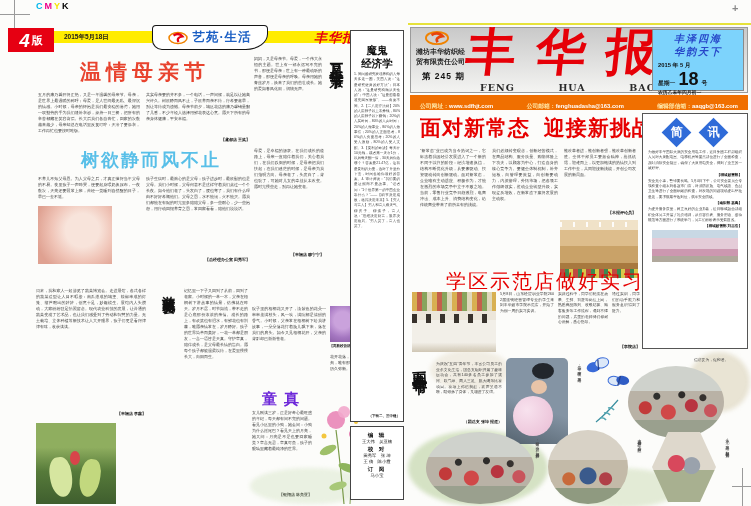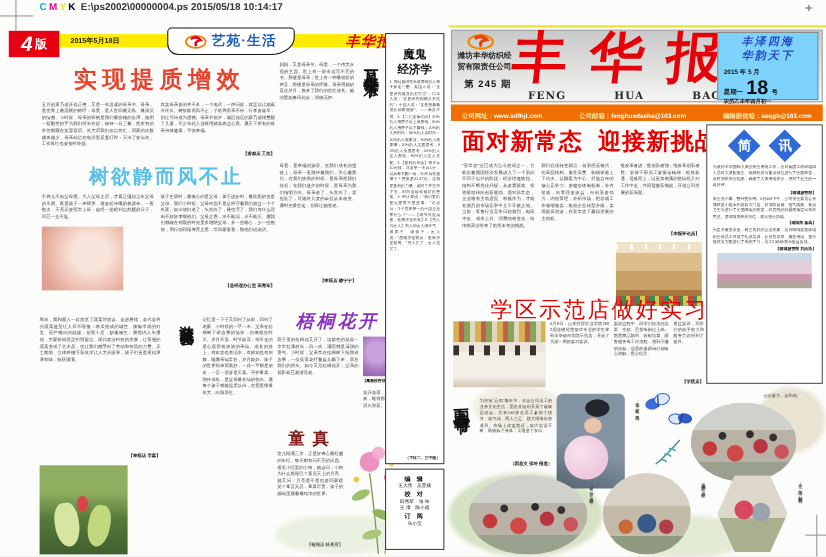--- a/index.html
+++ b/index.html
@@ -34,21 +34,21 @@
   .lp-paper{position:absolute;left:314px;top:29px;font-size:13px;font-weight:bold;font-style:italic;
             color:#e60012;font-family:"DejaVu Serif",serif;letter-spacing:1px}
   
   .h-md{position:absolute;left:40px;top:58px;width:210px;text-align:center;font-size:21px;font-weight:bold;
         color:#e8432e;letter-spacing:5px;font-family:"DejaVu Serif",serif}
   .h-pg{position:absolute;left:46px;top:148px;width:210px;text-align:center;font-size:18px;font-weight:bold;
         color:#58bfe8;letter-spacing:2px}
   .h-wt{position:absolute;left:252px;top:282px;width:110px;text-align:center;font-size:16px;font-weight:bold;
         color:#8a2fc0;letter-spacing:3px;font-family:"DejaVu Serif",serif;font-style:italic}
   .h-tz{position:absolute;left:252px;top:390px;width:64px;text-align:center;font-size:15px;font-weight:bold;
-        color:#7f1d1d;letter-spacing:7px;font-family:"DejaVu Serif",serif}
+        color:#6d28d9;letter-spacing:7px;font-family:"DejaVu Serif",serif}
   
   .econ{position:absolute;left:350px;top:30px;width:54px;height:392px;border:1px solid #444;background:#fff;
         box-sizing:border-box;padding:3px 3px;display:flex;flex-direction:column}
   .econ-title{text-align:center;font-size:10.5px;font-weight:bold;font-family:"DejaVu Serif",serif;
               color:#111;line-height:1.2;margin:10px 0 3px}
   .econ-body{flex:1;font-size:3.5px;line-height:1.5;color:#3d3d3d;text-align:justify;word-break:break-all;overflow:hidden}
   .econ-note{font-size:3.5px;font-weight:bold;text-align:right;color:#222;margin-top:2px}
   .credits{position:absolute;left:350px;top:426px;width:54px;height:74px;border:1px solid #444;background:#fff;
            box-sizing:border-box;padding:4px 2px;text-align:center}
   .credits .role{font-size:5.5px;font-weight:bold;letter-spacing:2px;color:#111;margin-top:1px}
@@ -140,21 +140,20 @@
 
 <div class="sheet">
 
   <div class="crop" style="left:0;top:14px;width:30px;height:1px"></div>
   <div class="crop" style="left:14px;top:0;width:1px;height:28px"></div>
   <div class="abs cmyk" style="left:36px;top:1px;display:flex;align-items:center">
     <span style="color:#00b7eb">C</span>
     <span style="color:#ec008c">M</span>
     <span style="color:#f5e400">Y</span>
     <span style="color:#000">K</span>
-    <span class="fileinfo">E:\ps2002\00000004.ps  2015/05/18 10:14:17</span>
   </div>
   <div class="plus" style="left:732px;top:2px">+</div>
   <div class="plus" style="left:738px;top:250px">+</div>
   <div class="plus" style="left:368px;top:490px">+</div>
   <div class="crop" style="left:742px;top:468px;width:1px;height:38px"></div>
   <div class="crop" style="left:732px;top:486px;width:19px;height:1px"></div>
 
   <div class="pagebox">
     <span class="n">4</span>
     <span class="b">版</span>
@@ -163,21 +162,21 @@
   <div class="hdate">2015年5月18日</div>
   <div class="capsule">
     <svg width="20" height="14" viewBox="0 0 40 28">
       <ellipse cx="20" cy="14" rx="18" ry="11" fill="none" stroke="#f08300" stroke-width="3"></ellipse>
       <path d="M11 9 q11 -7 18 2 q-13 2 -8 11" stroke="#e60012" stroke-width="4.5" fill="none"></path>
     </svg>
     <span class="section-name">艺苑·生活</span>
   </div>
   <div class="lp-paper">丰华报</div>
 
-  <div class="h-md">实现提质增效</div>
+  <div class="h-md">温情母亲节</div>
   <div class="t" style="left:38px;top:92px;width:102px;height:54px">五月的康乃馨开得正艳，又是一年温馨的母亲节。母亲，是世界上最温暖的称呼；母爱，是人世间最无私、最深沉的情感。小时候，母亲的怀抱是我们最安稳的港湾，她用一双勤劳的手为我们缝补衣衫，操持一日三餐，把所有的辛苦都藏在笑容背后。长大后我们各自奔忙，回家的次数越来越少，母亲却总在电话里反复叮咛：天冷了要添衣，工作再忙也要按时吃饭。</div>
   <div class="t" style="left:146px;top:92px;width:104px;height:44px">其实母亲要的并不多，一个电话，一声问候，就足以让她高兴许久。树欲静而风不止，子欲养而亲不待，行孝要趁早，别让等待成为遗憾。母亲节前夕，城区花店的康乃馨销量翻了几番，不少年轻人选择用鲜花表达心意。愿天下所有的母亲身体健康，平安幸福。</div>
   <div class="by" style="left:146px;top:137px;width:104px">【鸢都店 王笑】</div>
 
   <div class="t" style="left:254px;top:56px;width:68px;height:88px">妈妈，又是母亲节。母爱，一个伟大永恒的主题。世上有一部永远写不完的书，那便是母亲；世上有一种最动听的声音，那便是母亲的呼唤。母亲用她的青丝岁月，换来了我们的茁壮成长。她的爱如春风化雨，润物无声。</div>
   <div class="vt" style="left:324px;top:52px;width:22px;height:116px;font-size:14px;letter-spacing:2px">又是一年母亲节</div>
   <div class="t" style="left:254px;top:148px;width:70px;height:102px">母爱，是幸福的源泉。在我们成长的道路上，母亲一直陪伴着我们，关心着我们，在我们跌倒的时候，是母亲把我们扶起；在我们迷茫的时候，是母亲为我们指明方向。母亲老了，头发白了，背也驼了，可她对儿女的牵挂从未改变。愿时光慢些走，别再让她变老。</div>
   <div class="by" style="left:254px;top:252px;width:70px">【幸福店 穆宁宁】</div>
 
   <div class="h-pg">树欲静而风不止</div>
@@ -189,21 +188,20 @@
   <div class="t" style="left:36px;top:288px;width:110px;height:122px">周末，我和家人一起游览了蔬菜博览会。走进展馆，各式各样的蔬菜造型让人目不暇接：南瓜搭成的城堡、辣椒串成的灯笼、葫芦雕出的娃娃，创意十足，妙趣横生。展馆内人头攒动，大家纷纷驻足拍照留念。现代农业科技的发展，让普通的蔬菜变成了艺术品，也让我们感受到了劳动和智慧的力量。无土栽培、立体种植等新技术让人大开眼界，孩子们更是看得津津有味，收获满满。</div>
   <div class="by" style="left:36px;top:411px;width:110px">【幸福店 李蕊】</div>
   <div class="ph veg" style="left:36px;top:423px;width:80px;height:81px">
     <div class="gourd" style="left:14px;top:34px;width:22px;height:40px;transform:rotate(-8deg)"></div>
     <div class="gourd" style="left:44px;top:36px;width:20px;height:38px;background:#c2d87e;transform:rotate(10deg)"></div>
     <div style="position:absolute;left:34px;top:28px;width:10px;height:14px;border-radius:50%;background:#d8444a"></div>
   </div>
   <div class="vt" style="left:148px;top:286px;width:30px;height:86px;font-size:13px;letter-spacing:1px;transform:rotate(-2deg)">游蔬菜博览会</div>
   <div class="t" style="left:184px;top:288px;width:64px;height:216px">记忆里一下子又回到了从前，回到了老家。小时候的一草一木，父亲在梧桐树下讲故事的情景，仿佛就在昨天。岁月不居，时节如流，带不走的是心底那份浓浓的亲情。成长的路上，有欢笑也有泪水，有鲜花也有荆棘，唯愿亲情常在，岁月静好。孩子的世界简单而美好，一花一草都是朋友，一言一语皆是天真。守护童真，陪伴成长，是父母最长情的告白。愿每个孩子都被温柔以待，在爱里慢慢长大，向阳而生。</div>
 
-  <div class="h-wt">梧桐花开</div>
   <div class="t" style="left:252px;top:306px;width:74px;height:82px">院子里的梧桐花又开了，淡紫色的花朵一串串挂满枝头，风一吹，满院都是清甜的香气。小时候，父亲常在梧桐树下给我讲故事，一朵朵落花打着旋儿飘下来，落在我们的肩头。如今又见梧桐花开，父亲的背影却已渐渐苍老。</div>
   <div class="ph lilac" style="left:330px;top:306px;width:32px;height:36px"></div>
   <div class="by" style="left:318px;top:344px;width:44px;font-size:3.5px">【高新校营部 盛音】</div>
   <div class="t" style="left:330px;top:354px;width:32px;height:34px">花开花落，岁月匆匆，唯有那份亲情历久弥新。</div>
 
   <div class="h-tz">童真</div>
   <div class="t" style="left:252px;top:410px;width:60px;height:80px">女儿刚满三岁，正是好奇心最旺盛的年纪，每天都有问不完的问题。看见小区里的小狗，她会问：小狗为什么摇尾巴？看见天上的月亮，她又问：月亮是不是也要回家睡觉？童言无忌，童真可贵，孩子的眼睛里藏着最纯净的世界。</div>
   <div class="by" style="left:252px;top:492px;width:60px">【银翔店 林亮亚】</div>
   <div class="abs blob" style="left:250px;top:468px;width:120px;height:36px;background:rgba(200,220,180,.35)"></div>
   <svg class="abs" style="left:314px;top:390px" width="48" height="114" viewBox="0 0 48 114">

